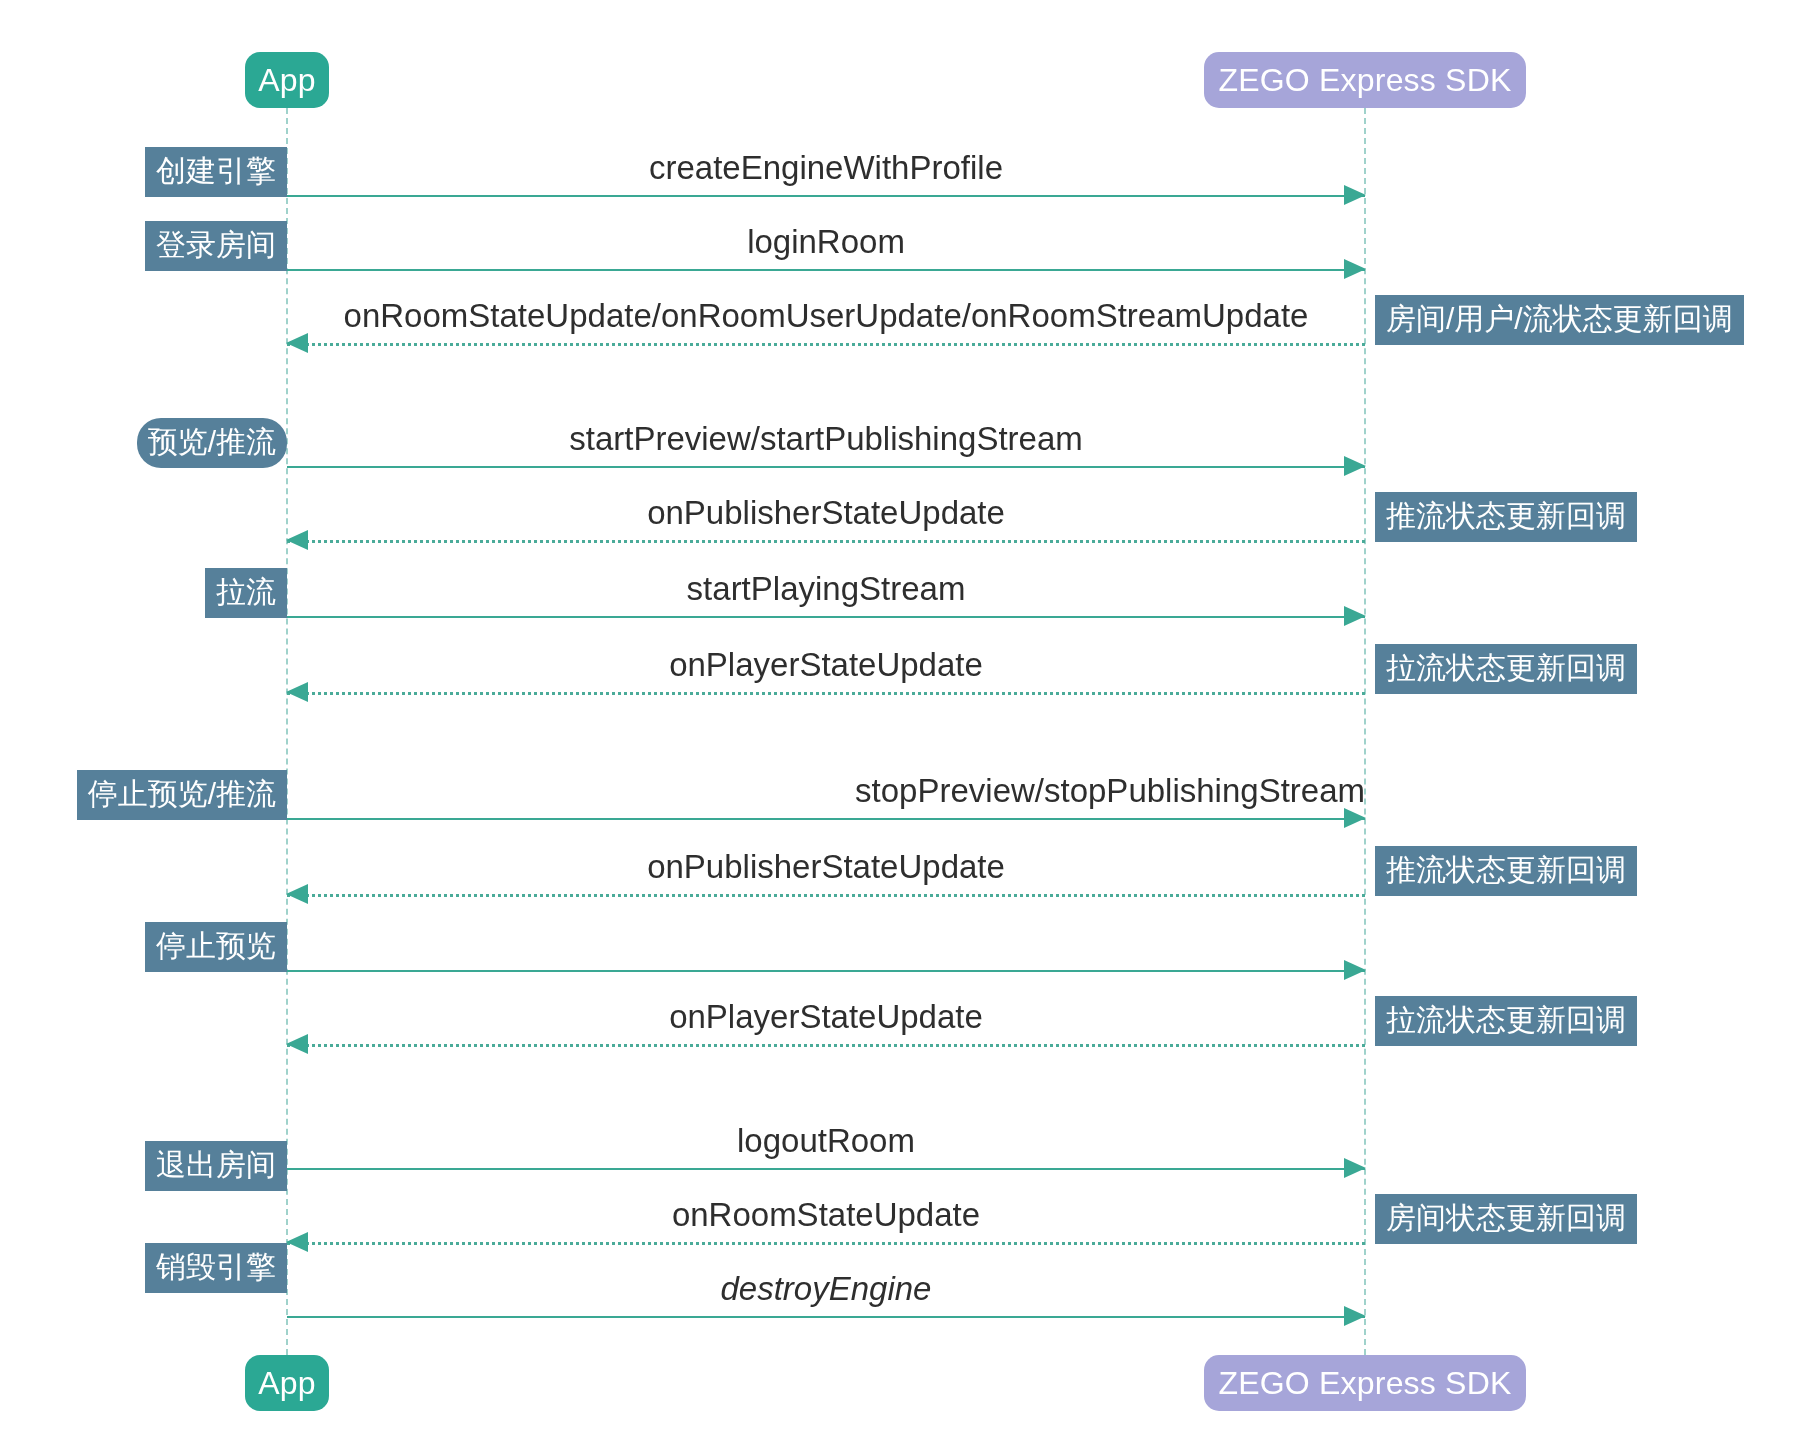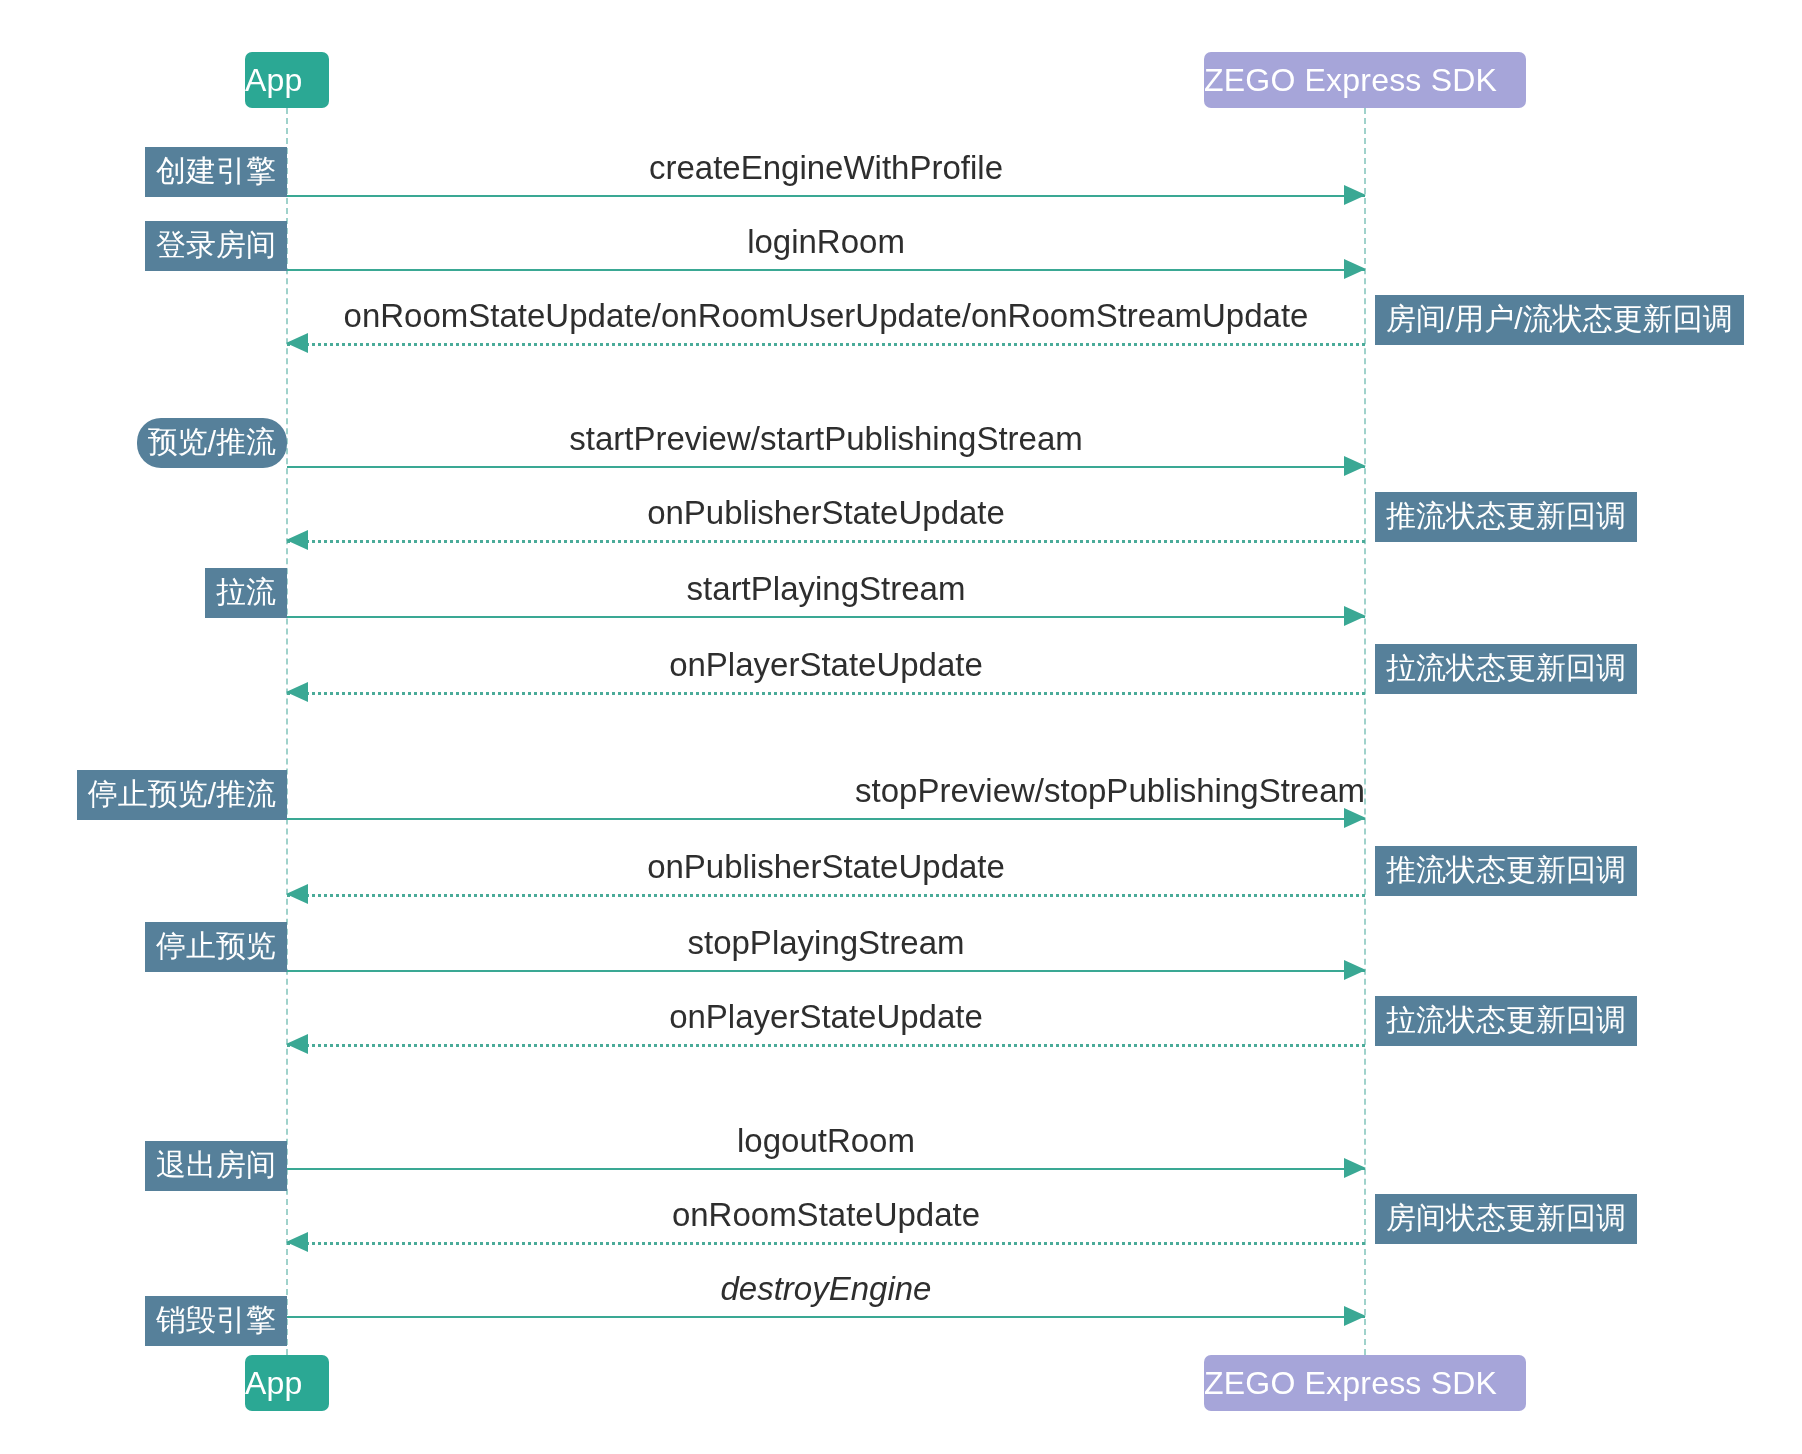--- a/index.html
+++ b/index.html
@@ -19,24 +19,25 @@
   #diagram {
     position: absolute;
     left: 0; top: 0;
     width: 1802px;
     height: 1454px;
   }
 
   
   .actor-box {
     position: absolute;
-    border-radius: 7px;
+    border-radius: 15px;
     color: #ffffff;
     display: flex;
     align-items: center;
+    justify-content: center;
     font-size: 32px;
     font-weight: 400;
     letter-spacing: 0.2px;
     white-space: nowrap;
     box-sizing: border-box;
   }
   .actor-app { background: #2ba894; }
   .actor-sdk { background: #a6a5d9; }
 
   
@@ -173,21 +174,20 @@
     <div class="msg dashed" style="left: 287px; top: 894px; width: 1078px;">
       <div class="line"></div>
       <div class="arrowhead arrow-left"></div>
     </div>
     <div class="msg-text" style="left: 287px; width: 1078px; top: 850px;">onPublisherStateUpdate</div>
     <div class="chip chip-right" style="top: 846px; left: 1375px;">推流状态更新回调</div>
     <div class="msg solid" style="left: 287px; top: 970px; width: 1078px;">
       <div class="line"></div>
       <div class="arrowhead arrow-right"></div>
     </div>
-    <div class="msg-text" style="left: 287px; width: 1078px; top: 926px;">stopPlayingStream</div>
     <div class="chip chip-left" style="top: 922px; right: 1515px;">停止预览</div>
     <div class="msg dashed" style="left: 287px; top: 1044px; width: 1078px;">
       <div class="line"></div>
       <div class="arrowhead arrow-left"></div>
     </div>
     <div class="msg-text" style="left: 287px; width: 1078px; top: 1000px;">onPlayerStateUpdate</div>
     <div class="chip chip-right" style="top: 996px; left: 1375px;">拉流状态更新回调</div>
     <div class="msg solid" style="left: 287px; top: 1168px; width: 1078px;">
       <div class="line"></div>
       <div class="arrowhead arrow-right"></div>
@@ -198,14 +198,14 @@
       <div class="line"></div>
       <div class="arrowhead arrow-left"></div>
     </div>
     <div class="msg-text" style="left: 287px; width: 1078px; top: 1198px;">onRoomStateUpdate</div>
     <div class="chip chip-right" style="top: 1194px; left: 1375px;">房间状态更新回调</div>
     <div class="msg solid" style="left: 287px; top: 1316px; width: 1078px;">
       <div class="line"></div>
       <div class="arrowhead arrow-right"></div>
     </div>
     <div class="msg-text" style="left: 287px; width: 1078px; top: 1272px; font-style: italic;">destroyEngine</div>
-    <div class="chip chip-left" style="top: 1296px; right: 1515px; margin-left: 44px;">销毁引擎</div>
+    <div class="chip chip-left" style="top: 1243px; right: 1515px; margin-left: 44px;">销毁引擎</div>
   </div>
 
 </body></html>

